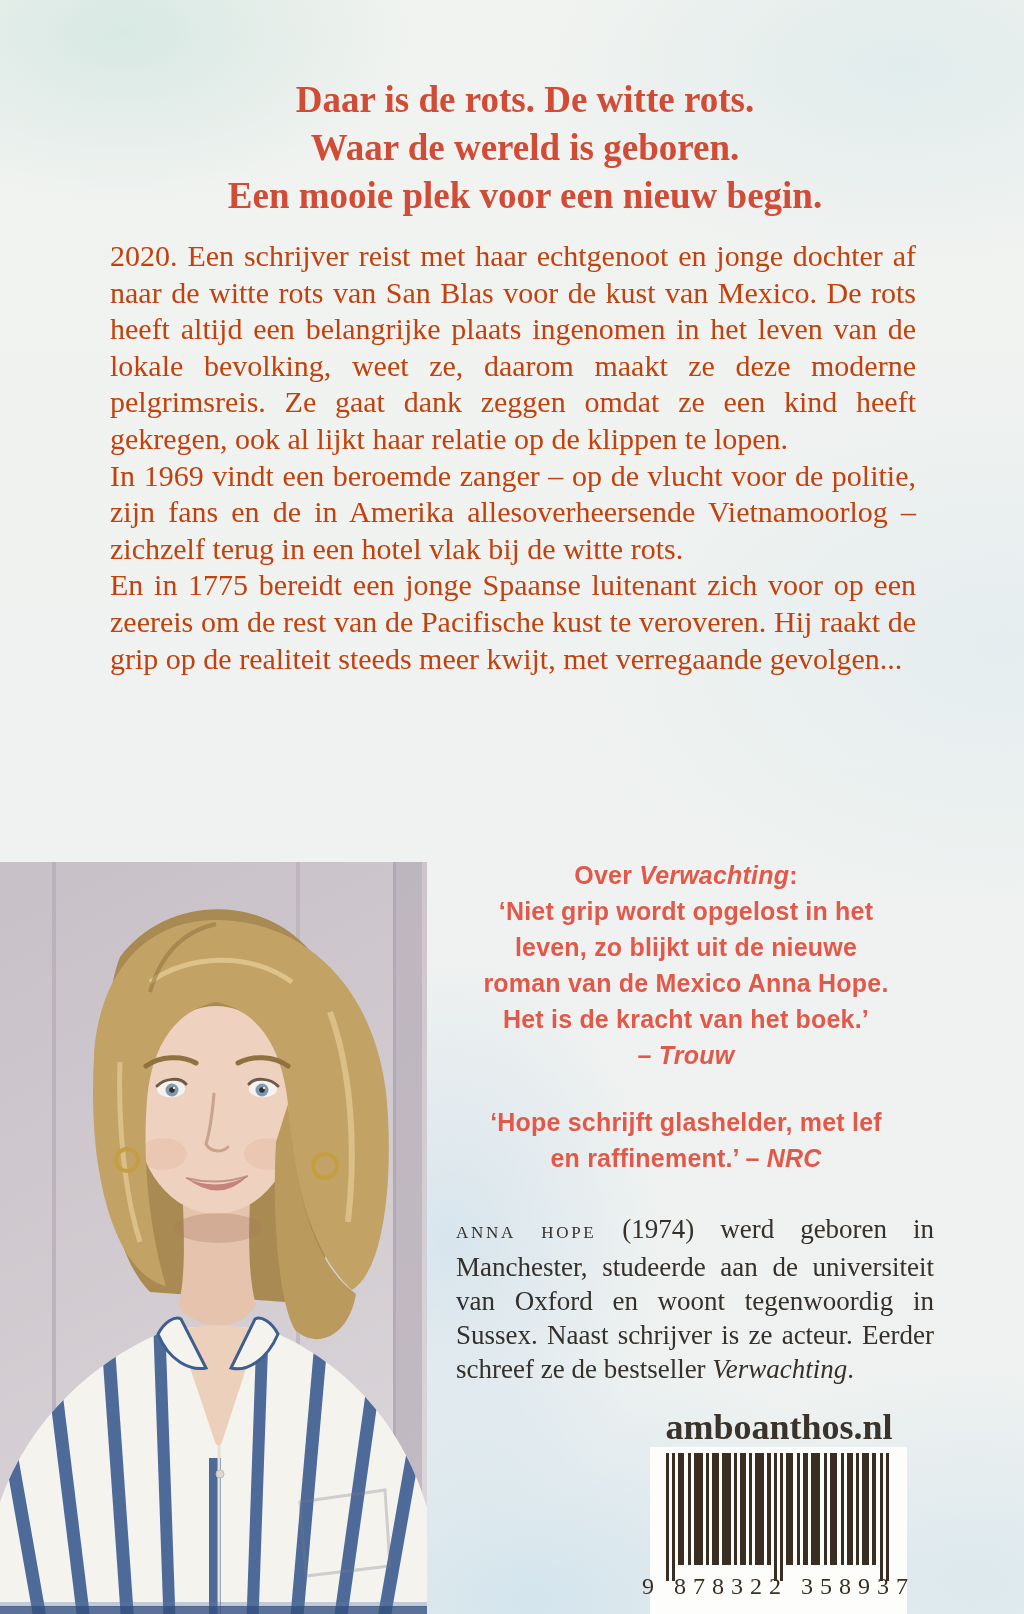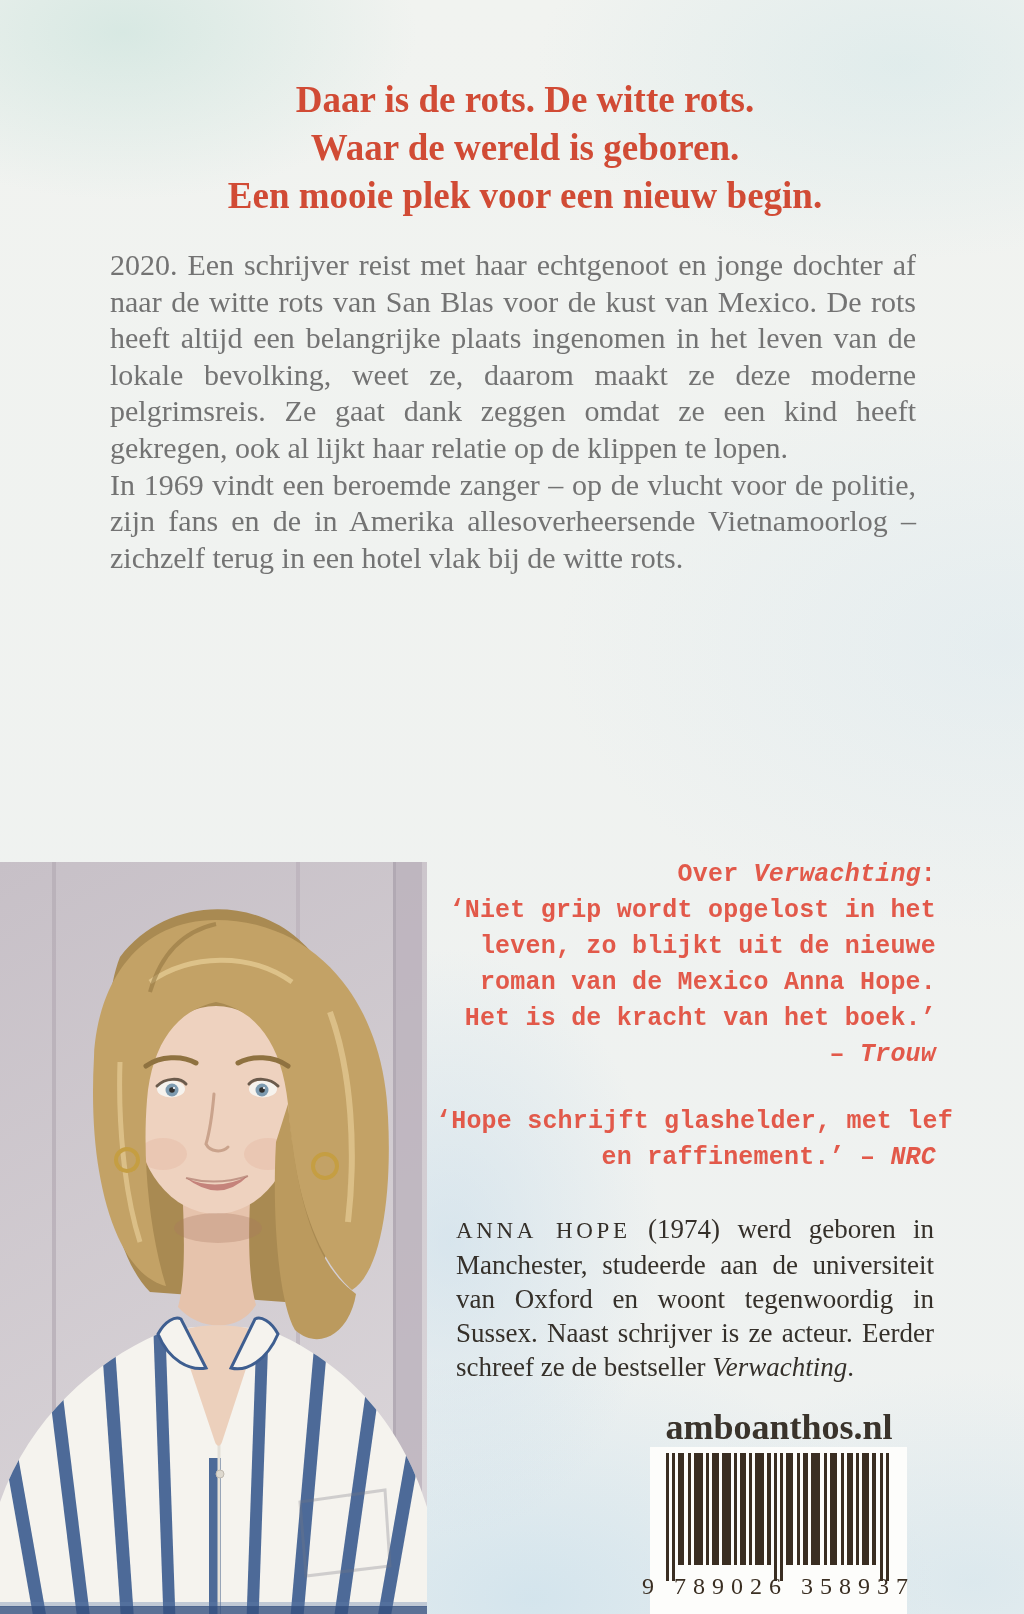--- a/index.html
+++ b/index.html
@@ -13,41 +13,41 @@
       radial-gradient(300px 420px at 44% 77%, rgba(188,214,233,.45), rgba(188,214,233,0) 70%),
       radial-gradient(560px 340px at 52% 99%, rgba(190,218,234,.55), rgba(190,218,234,0) 72%),
       radial-gradient(480px 300px at 95% 98%, rgba(198,222,234,.45), rgba(198,222,234,0) 70%),
       linear-gradient(#f1f3f0,#eef1f0);
   }
   .tagline{
     position:absolute;top:76px;left:13px;width:1024px;text-align:center;
     font-size:37px;line-height:48px;font-weight:600;color:#d14b35;
   }
   .synopsis{
-    position:absolute;top:247px;left:110px;width:806px;
-    font-size:30px;line-height:36.6px;color:#737373;text-align:justify;
+    position:absolute;top:238px;left:110px;width:806px;
+    font-size:30px;line-height:36.6px;color:#c2410c;text-align:justify;
     hyphens:auto;
   }
   .synopsis p{margin:0;}
   .photo{position:absolute;left:0;top:862px;width:427px;height:752px;}
   .photo svg{display:block;}
   .reviews{
-    position:absolute;left:436px;top:857px;width:500px;text-align:right;
-    font-family:Liberation Mono, monospace;
+    position:absolute;left:436px;top:857px;width:500px;text-align:center;
+    font-family:Liberation Sans, sans-serif;
     font-weight:700;font-size:25px;line-height:36px;color:#e2594a;
     letter-spacing:.2px;
   }
   .reviews .line{white-space:nowrap;}
   .reviews .gap{height:31px;}
   .reviews i{font-style:italic;}
   .bio{
     position:absolute;left:456px;top:1212px;width:478px;
     font-size:27px;line-height:34px;color:#35302a;text-align:justify;
   }
-  .bio .smallcaps{font-size:23px;letter-spacing:.16em;}
+  .bio .smallcaps{font-size:17px;letter-spacing:.16em;}
   .bio i{font-style:italic;}
   .website{
     position:absolute;left:650px;top:1406px;width:258px;text-align:center;
     font-size:36px;font-weight:600;color:#3a332b;
   }
   .barcode-box{
     position:absolute;left:650px;top:1447px;width:257px;height:167px;
     background:#fdfdfb;
   }
   .barcode-box svg{display:block;}
@@ -63,20 +63,21 @@
 
 <div class="tagline">
   <div>Daar is de rots. De witte rots.</div>
   <div>Waar de wereld is geboren.</div>
   <div>Een mooie plek voor een nieuw begin.</div>
 </div>
 
 <div class="synopsis">
   <p>2020. Een schrijver reist met haar echtgenoot en jonge dochter af naar de witte rots van San Blas voor de kust van Mexico. De rots heeft altijd een belangrijke plaats ingenomen in het leven van de lokale bevolking, weet ze, daarom maakt ze deze moderne pelgrimsreis. Ze gaat dank zeggen omdat ze een kind heeft gekregen, ook al lijkt haar relatie op de klippen te lopen.</p>
   <p>In 1969 vindt een beroemde zanger – op de vlucht voor de politie, zijn fans en de in Amerika allesoverheersende Vietnamoorlog – zichzelf terug in een hotel vlak bij de witte rots.</p>
+  <p>En in 1775 bereidt een jonge Spaanse luitenant zich voor op een zeereis om de rest van de Pacifische kust te veroveren. Hij raakt de grip op de realiteit steeds meer kwijt, met verregaande gevolgen...</p>
 </div>
 
 <div class="photo">
   <svg width="427" height="752" viewBox="0 0 427 752" xmlns="http://www.w3.org/2000/svg">
     <defs>
       <linearGradient id="wallGrad" x1="0" y1="0" x2="0.3" y2="1">
         <stop offset="0" stop-color="#c7c0c7"></stop>
         <stop offset="1" stop-color="#d9d4d8"></stop>
       </linearGradient>
       <clipPath id="shirtClip">
@@ -200,16 +201,16 @@
     <rect x="191" y="6" width="3" height="112"></rect>
     <rect x="197" y="6" width="6" height="112"></rect>
     <rect x="206" y="6" width="3" height="112"></rect>
     <rect x="212" y="6" width="7" height="112"></rect>
     <rect x="222" y="6" width="4" height="112"></rect>
     <rect x="230" y="6" width="3" height="128"></rect>
     <rect x="236" y="6" width="3" height="128"></rect>
   </svg>
   <div class="barcode-digits">
     <span>9</span>
-    <span>789026</span>
+    <span>878322</span>
     <span>358937</span>
   </div>
 </div>
 
 </body></html>

